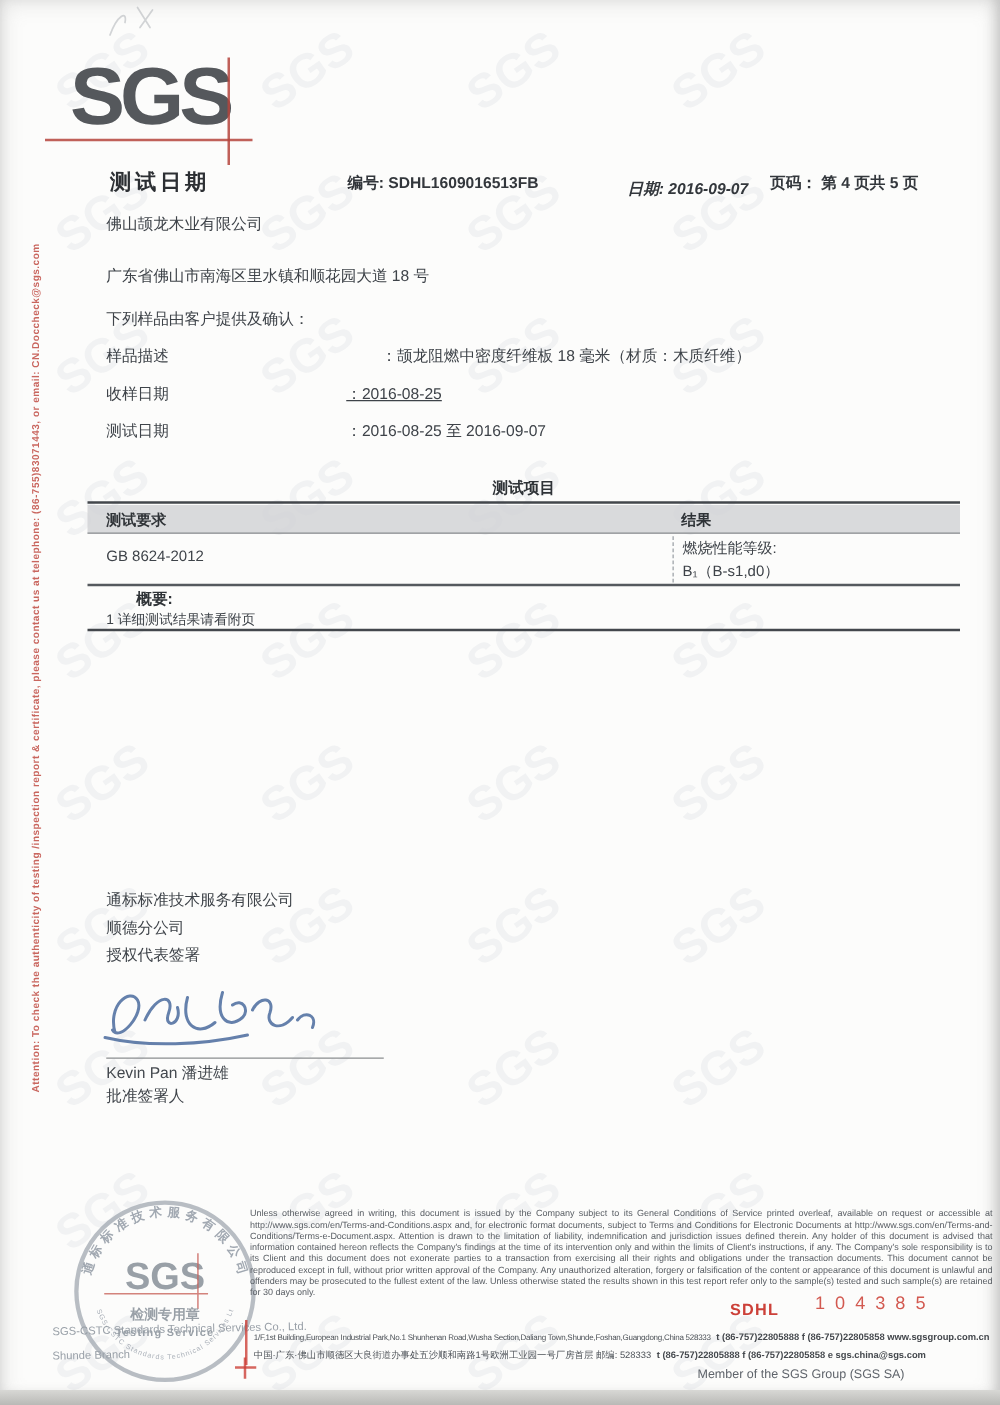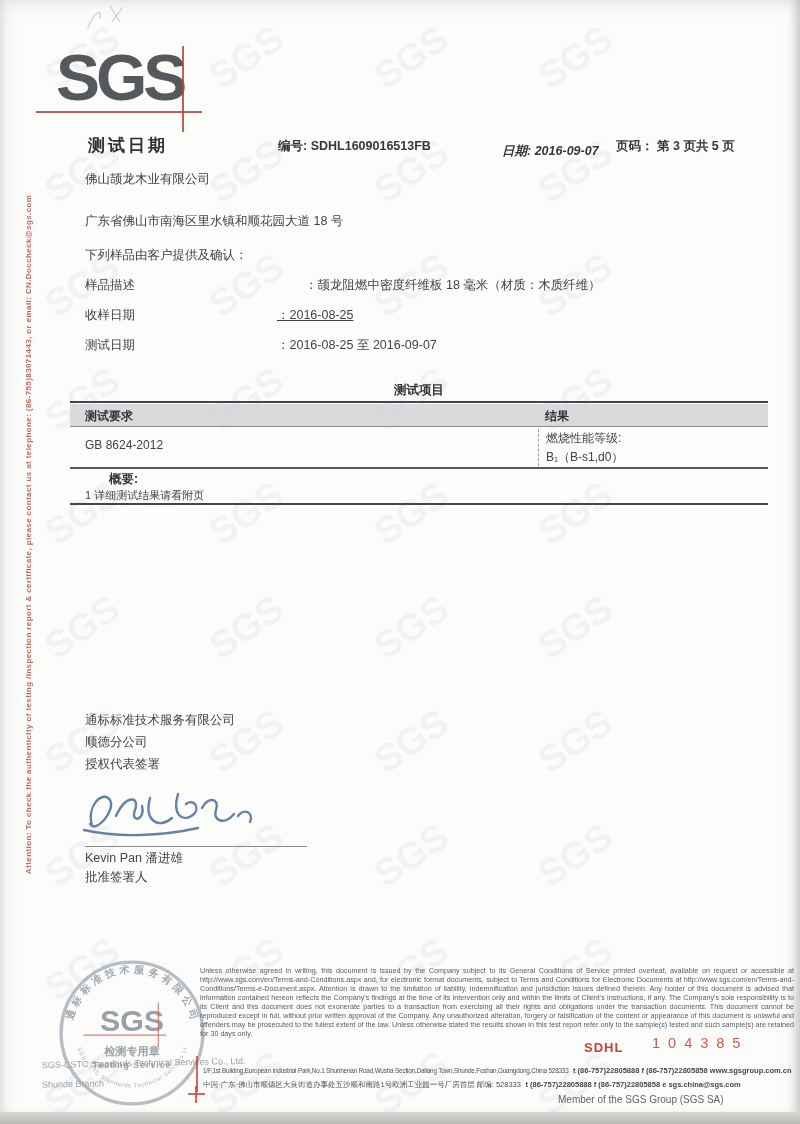--- a/index.html
+++ b/index.html
@@ -147,21 +147,21 @@
   <div class="abs meta meta-no">
     <span>编号:</span>
     <span>SDHL1609016513FB</span>
   </div>
   <div class="abs meta meta-date">
     <span>日期:</span>
     <span>2016-09-07</span>
   </div>
   <div class="abs meta meta-page">
     <span>页码：</span>
-    <span>第 3 页共 5 页</span>
+    <span>第 4 页共 5 页</span>
   </div>
 
   <div class="abs txt client-name">佛山颉龙木业有限公司</div>
   <div class="abs txt client-addr">广东省佛山市南海区里水镇和顺花园大道 18 号</div>
 
   <div class="abs txt sample-intro">下列样品由客户提供及确认：</div>
   <div class="abs txt f-label0">样品描述</div>
   <div class="abs txt f-value0">：颉龙阻燃中密度纤维板 18 毫米（材质：木质纤维）</div>
   <div class="abs txt f-label1">收样日期</div>
   <div class="abs txt f-value1">：2016-08-25</div>

